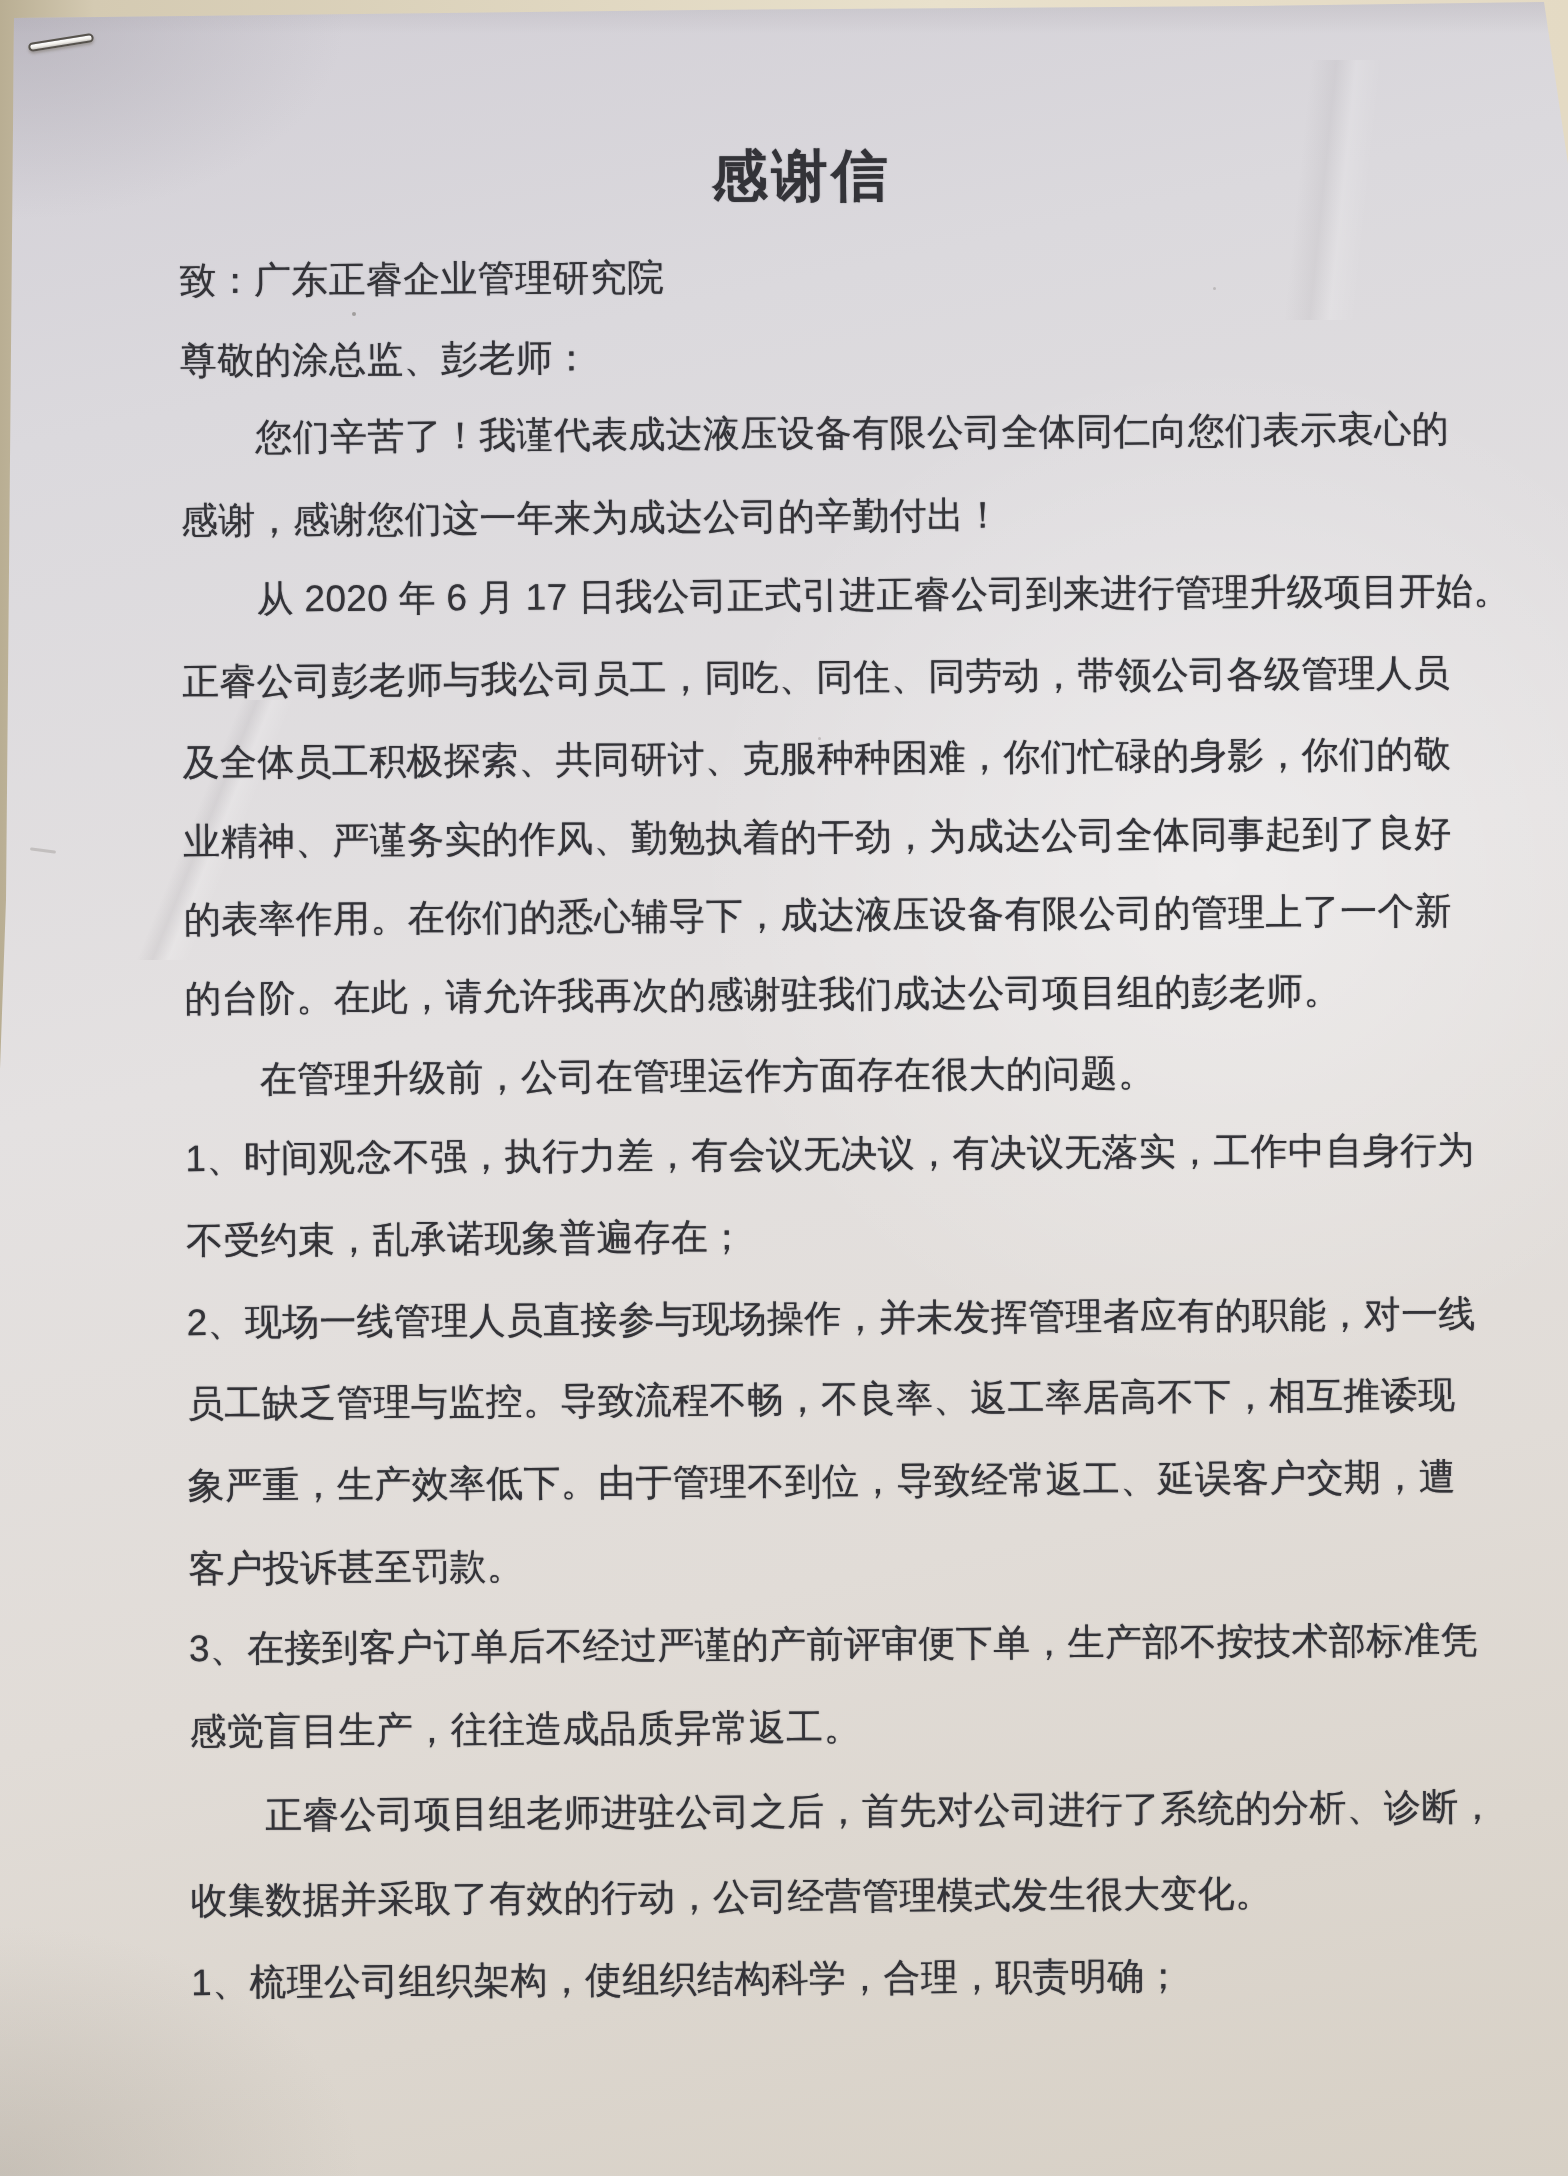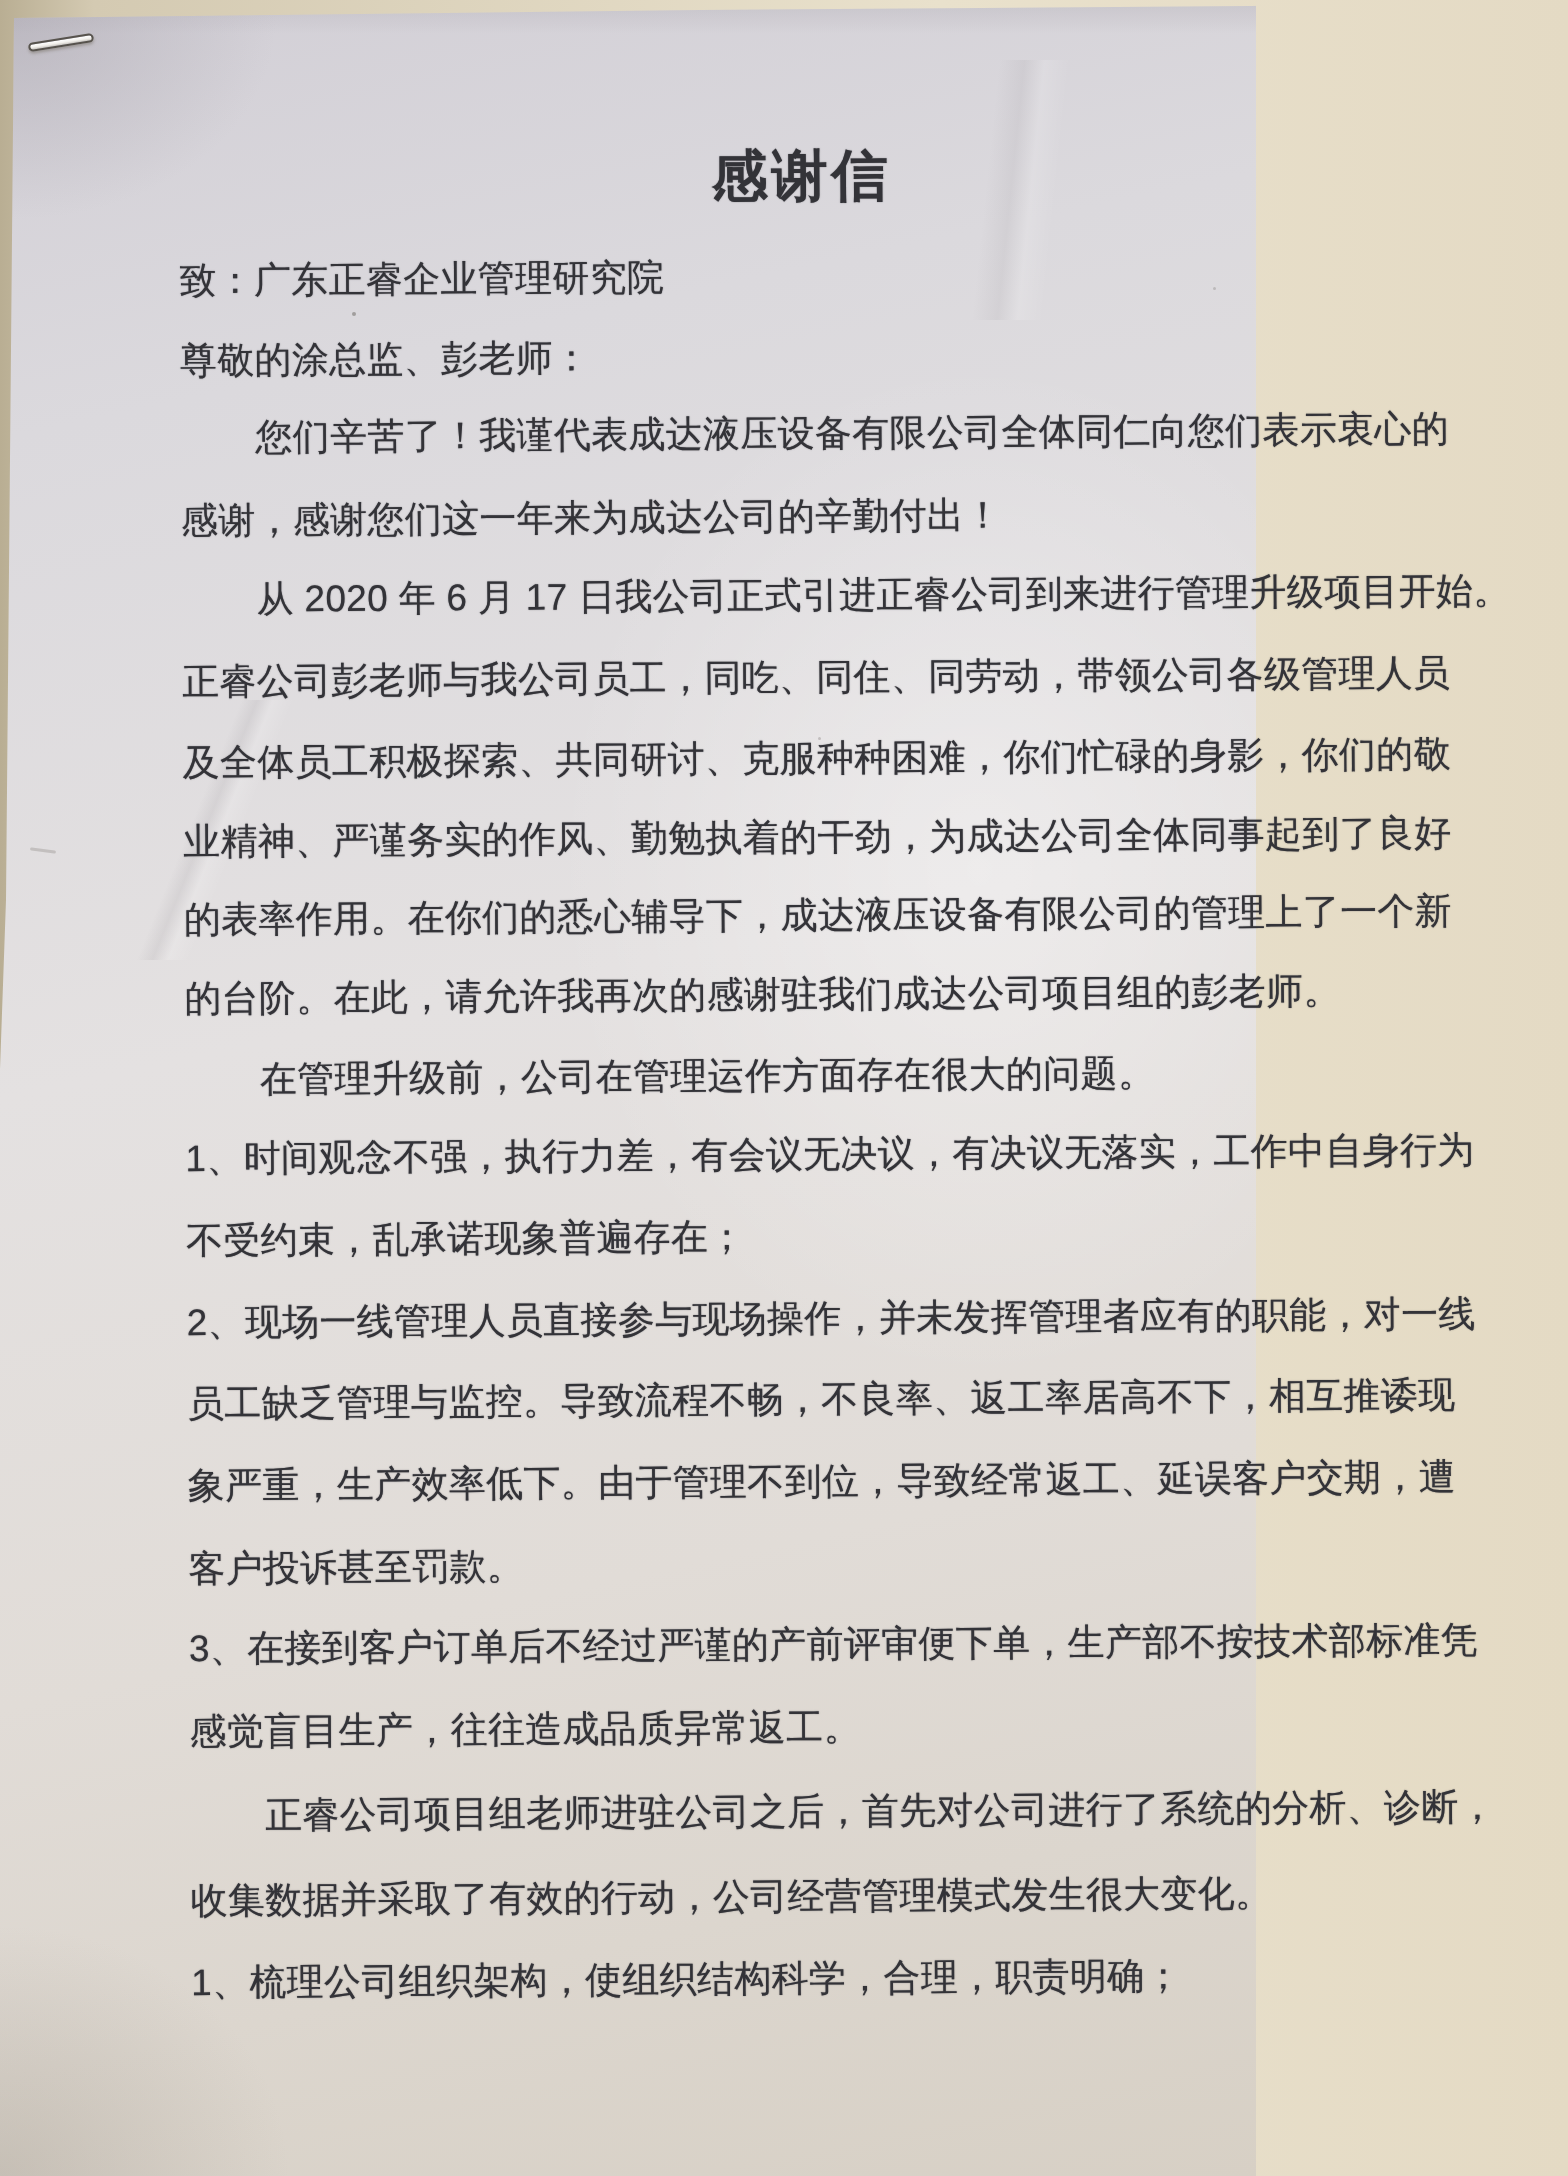--- a/index.html
+++ b/index.html
@@ -8,21 +8,21 @@
     --ink:#333338;
     --staple:#f2f0ec;
   }
   html,body{margin:0;padding:0;}
   body{
     width:1568px;height:2176px;position:relative;overflow:hidden;
     background:linear-gradient(90deg,#b9ae93 0%,#d4cab2 6%,#e9e1cc 60%,#e4dac4 100%);
     font-family:"Liberation Sans","DejaVu Sans",sans-serif;
   }
   .paper{
-    position:absolute;left:0;top:0;width:1256px;height:2176px;
+    position:absolute;left:0;top:0;width:1568px;height:2176px;
     clip-path:polygon(14px 18px,700px 10px,1250px 6px,1544px 2px,1606px 420px,1585px 2200px,-40px 2200px,6px 900px);
     background:
       radial-gradient(55% 38% at 78% 40%, rgba(255,255,255,0.36), rgba(255,255,255,0) 62%),
       radial-gradient(30% 13% at 1% 1%, rgba(160,156,166,0.45), rgba(160,156,166,0) 70%),
       radial-gradient(32% 16% at 0% 100%, rgba(150,142,130,0.30), rgba(150,142,130,0) 72%),
       linear-gradient(180deg, rgba(146,141,148,0.22) 0px, rgba(146,141,148,0) 34px),
       linear-gradient(168deg,#d2cfd6 0%,#dbd9dd 18%,#e4e1e1 45%,#e1dcd7 70%,#d7d0c5 100%);
   }
   
   .crease-left{

